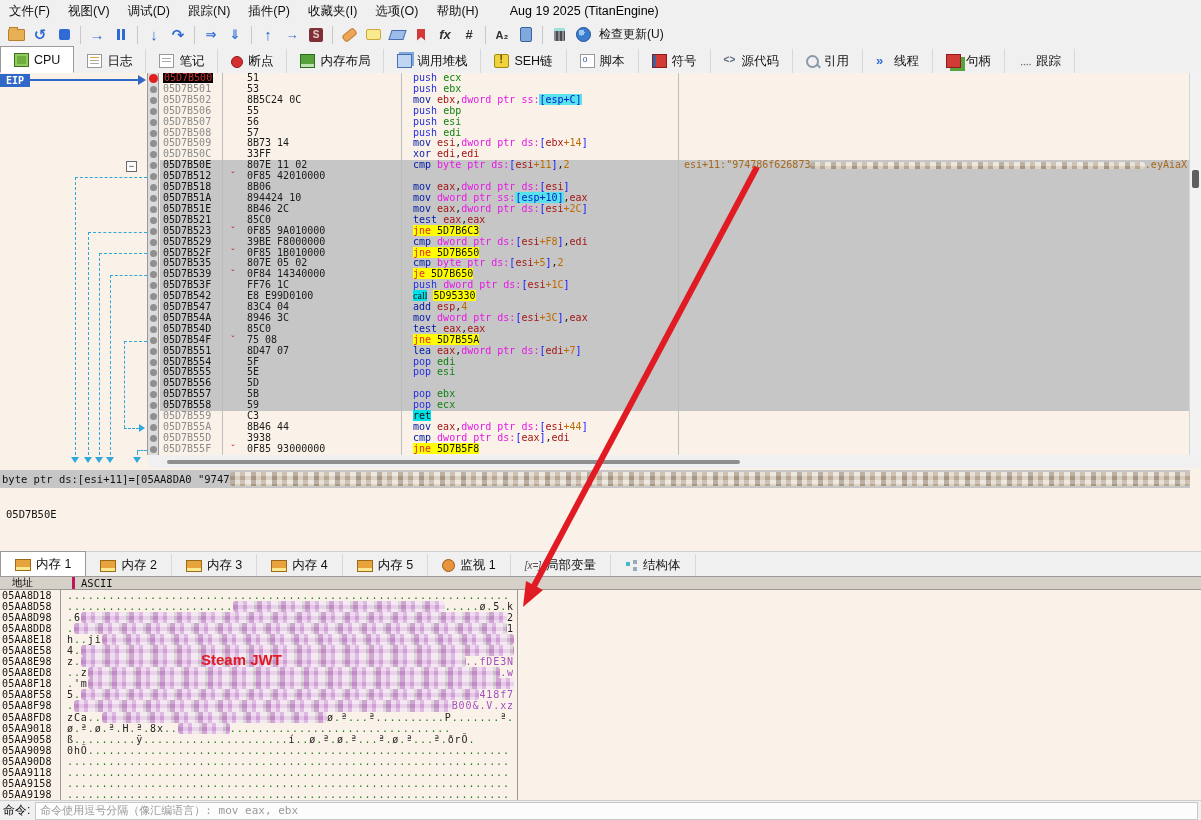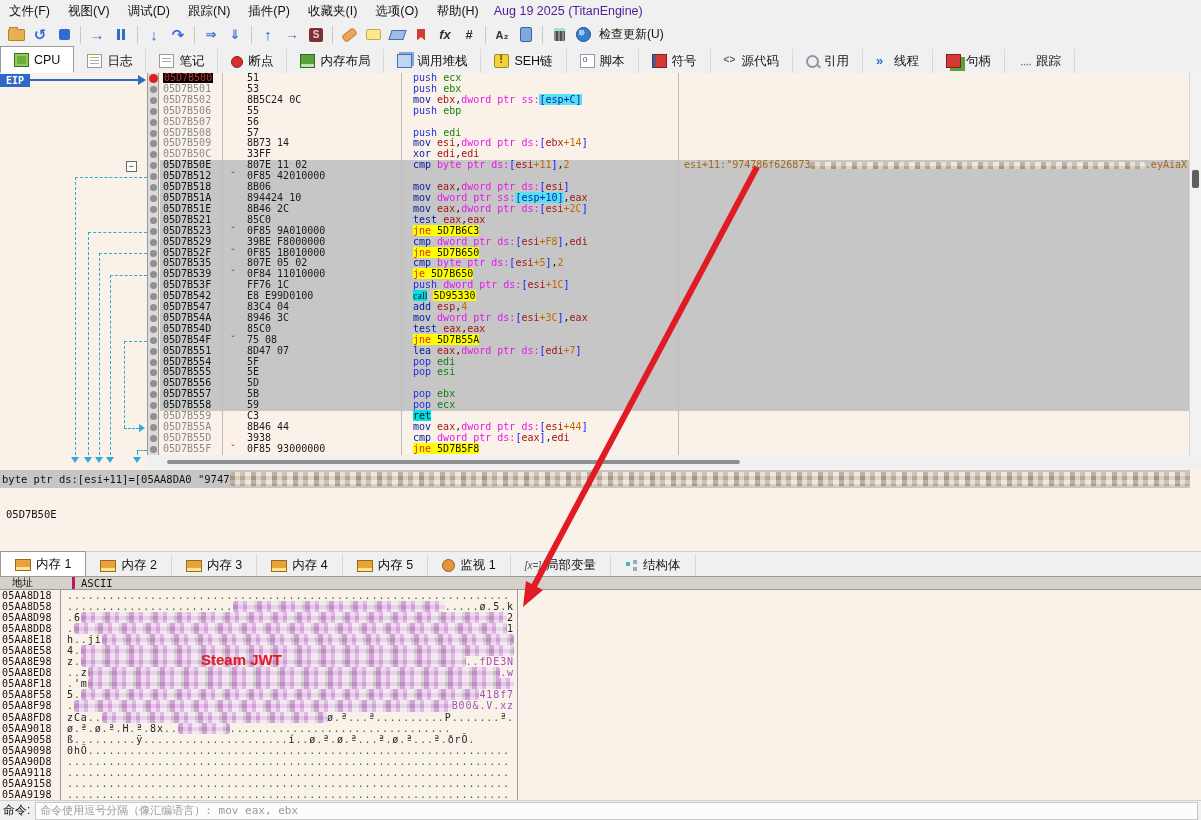--- a/index.html
+++ b/index.html
@@ -3,21 +3,21 @@
 <meta charset="utf-8">
 <style>
   html,body{margin:0;padding:0;}
   body{width:1201px;height:820px;position:relative;overflow:hidden;background:#F0F0F0;
        font-family:"Liberation Sans","DejaVu Sans",sans-serif;-webkit-font-smoothing:none;}
   .mono{font-family:"DejaVu Sans Mono","Liberation Mono",monospace;}
   
   .menubar{position:absolute;left:0;top:0;width:1201px;height:22px;background:#F0F0F0;
            display:flex;align-items:center;font-size:12.5px;color:#111;}
   .menu-item{padding:0 9px;height:22px;display:flex;align-items:center;cursor:default;}
-  .title-suffix{color:#4c1d95;margin-left:6px;}
+  .title-suffix{color:#000000;margin-left:22px;}
   
   .toolbar{position:absolute;left:0;top:22px;width:1201px;height:25px;background:#F0F0F0;
            display:flex;align-items:center;padding-left:4px;box-sizing:border-box;font-size:12px;}
   .tbtn{width:22px;height:22px;display:flex;align-items:center;justify-content:center;margin:0 1px;}
   .tsep{width:1px;height:18px;background:#c9c9c9;margin:0 4px;}
   .g-blue{color:#2E6BD4;font-weight:bold;font-size:15px;}
   .g-blue2{color:#2E6BD4;font-weight:bold;font-size:13px;}
   .folder{width:15px;height:10px;background:#E8B055;border:1px solid #B9802C;border-radius:1px;position:relative;}
   .folder:before{content:"";position:absolute;left:0;top:-3px;width:7px;height:2px;background:#E8B055;border:1px solid #B9802C;border-bottom:none;}
   .stopsq{width:11px;height:11px;background:#2E6BD4;border-radius:2px;}
@@ -292,35 +292,35 @@
     </div>
   </div>
 
 <div class="disasm">
   <div class="gutstrip"></div>
   <div id="disasm-rows">
       <div class="drow mono eip"><span class="c-jsp"></span><span class="c-gut"><span class="bpdot"></span></span><span class="c-addr"><span>05D7B500</span></span><span class="c-vm"></span><span class="c-bytes">51</span><span class="c-instr"><span class="tk-mnp">push</span><span class="tk-t"> </span><span class="tk-regg">ecx</span></span></div>
       <div class="drow mono"><span class="c-jsp"></span><span class="c-gut"><span class="bpdot"></span></span><span class="c-addr"><span>05D7B501</span></span><span class="c-vm"></span><span class="c-bytes">53</span><span class="c-instr"><span class="tk-mnp">push</span><span class="tk-t"> </span><span class="tk-regg">ebx</span></span></div>
       <div class="drow mono"><span class="c-jsp"></span><span class="c-gut"><span class="bpdot"></span></span><span class="c-addr"><span>05D7B502</span></span><span class="c-vm"></span><span class="c-bytes">8B5C24 0C</span><span class="c-instr"><span class="tk-mn">mov</span><span class="tk-t"> </span><span class="tk-reg">ebx</span><span class="tk-t">,</span><span class="tk-ptr">dword ptr ss:</span><span class="tk-stk">[esp+C]</span></span></div>
       <div class="drow mono"><span class="c-jsp"></span><span class="c-gut"><span class="bpdot"></span></span><span class="c-addr"><span>05D7B506</span></span><span class="c-vm"></span><span class="c-bytes">55</span><span class="c-instr"><span class="tk-mnp">push</span><span class="tk-t"> </span><span class="tk-regg">ebp</span></span></div>
-      <div class="drow mono"><span class="c-jsp"></span><span class="c-gut"><span class="bpdot"></span></span><span class="c-addr"><span>05D7B507</span></span><span class="c-vm"></span><span class="c-bytes">56</span></div>
+      <div class="drow mono"><span class="c-jsp"></span><span class="c-gut"><span class="bpdot"></span></span><span class="c-addr"><span>05D7B507</span></span><span class="c-vm"></span><span class="c-bytes">56</span><span class="c-instr"><span class="tk-mnp">push</span><span class="tk-t"> </span><span class="tk-regg">esi</span></span></div>
       <div class="drow mono"><span class="c-jsp"></span><span class="c-gut"><span class="bpdot"></span></span><span class="c-addr"><span>05D7B508</span></span><span class="c-vm"></span><span class="c-bytes">57</span><span class="c-instr"><span class="tk-mnp">push</span><span class="tk-t"> </span><span class="tk-regg">edi</span></span></div>
       <div class="drow mono"><span class="c-jsp"></span><span class="c-gut"><span class="bpdot"></span></span><span class="c-addr"><span>05D7B509</span></span><span class="c-vm"></span><span class="c-bytes">8B73 14</span><span class="c-instr"><span class="tk-mn">mov</span><span class="tk-t"> </span><span class="tk-reg">esi</span><span class="tk-t">,</span><span class="tk-ptr">dword ptr ds:</span><span class="tk-br">[</span><span class="tk-reg">ebx</span><span class="tk-num">+14</span><span class="tk-br">]</span></span></div>
       <div class="drow mono"><span class="c-jsp"></span><span class="c-gut"><span class="bpdot"></span></span><span class="c-addr"><span>05D7B50C</span></span><span class="c-vm"></span><span class="c-bytes">33FF</span><span class="c-instr"><span class="tk-mn">xor</span><span class="tk-t"> </span><span class="tk-reg">edi</span><span class="tk-t">,</span><span class="tk-reg">edi</span></span></div>
       <div class="drow mono sel"><span class="c-jsp"></span><span class="c-gut"><span class="bpdot"></span></span><span class="c-addr"><span>05D7B50E</span></span><span class="c-vm"></span><span class="c-bytes">807E 11 02</span><span class="c-instr"><span class="tk-mn">cmp</span><span class="tk-t"> </span><span class="tk-ptr">byte ptr ds:</span><span class="tk-br">[</span><span class="tk-reg">esi</span><span class="tk-num">+11</span><span class="tk-br">]</span><span class="tk-t">,</span><span class="tk-num">2</span></span><span class="dcomment mono"><span>esi+11:"974786f626873</span><span class="mg"></span><span>.eyAiaX</span></span></div>
       <div class="drow mono sel"><span class="c-jsp"></span><span class="c-gut"><span class="bpdot"></span></span><span class="c-addr"><span>05D7B512</span></span><span class="c-vm">ˇ</span><span class="c-bytes">0F85 42010000</span></div>
       <div class="drow mono sel"><span class="c-jsp"></span><span class="c-gut"><span class="bpdot"></span></span><span class="c-addr"><span>05D7B518</span></span><span class="c-vm"></span><span class="c-bytes">8B06</span><span class="c-instr"><span class="tk-mn">mov</span><span class="tk-t"> </span><span class="tk-reg">eax</span><span class="tk-t">,</span><span class="tk-ptr">dword ptr ds:</span><span class="tk-br">[</span><span class="tk-reg">esi</span><span class="tk-br">]</span></span></div>
       <div class="drow mono sel"><span class="c-jsp"></span><span class="c-gut"><span class="bpdot"></span></span><span class="c-addr"><span>05D7B51A</span></span><span class="c-vm"></span><span class="c-bytes">894424 10</span><span class="c-instr"><span class="tk-mn">mov</span><span class="tk-t"> </span><span class="tk-ptr">dword ptr ss:</span><span class="tk-stk">[esp+10]</span><span class="tk-t">,</span><span class="tk-reg">eax</span></span></div>
       <div class="drow mono sel"><span class="c-jsp"></span><span class="c-gut"><span class="bpdot"></span></span><span class="c-addr"><span>05D7B51E</span></span><span class="c-vm"></span><span class="c-bytes">8B46 2C</span><span class="c-instr"><span class="tk-mn">mov</span><span class="tk-t"> </span><span class="tk-reg">eax</span><span class="tk-t">,</span><span class="tk-ptr">dword ptr ds:</span><span class="tk-br">[</span><span class="tk-reg">esi</span><span class="tk-num">+2C</span><span class="tk-br">]</span></span></div>
       <div class="drow mono sel"><span class="c-jsp"></span><span class="c-gut"><span class="bpdot"></span></span><span class="c-addr"><span>05D7B521</span></span><span class="c-vm"></span><span class="c-bytes">85C0</span><span class="c-instr"><span class="tk-mn">test</span><span class="tk-t"> </span><span class="tk-reg">eax</span><span class="tk-t">,</span><span class="tk-reg">eax</span></span></div>
       <div class="drow mono sel"><span class="c-jsp"></span><span class="c-gut"><span class="bpdot"></span></span><span class="c-addr"><span>05D7B523</span></span><span class="c-vm">ˇ</span><span class="c-bytes">0F85 9A010000</span><span class="c-instr"><span class="tk-jcc">jne</span><span class="tk-yt"> </span><span class="tk-tgt">5D7B6C3</span></span></div>
       <div class="drow mono sel"><span class="c-jsp"></span><span class="c-gut"><span class="bpdot"></span></span><span class="c-addr"><span>05D7B529</span></span><span class="c-vm"></span><span class="c-bytes">39BE F8000000</span><span class="c-instr"><span class="tk-mn">cmp</span><span class="tk-t"> </span><span class="tk-ptr">dword ptr ds:</span><span class="tk-br">[</span><span class="tk-reg">esi</span><span class="tk-num">+F8</span><span class="tk-br">]</span><span class="tk-t">,</span><span class="tk-reg">edi</span></span></div>
       <div class="drow mono sel"><span class="c-jsp"></span><span class="c-gut"><span class="bpdot"></span></span><span class="c-addr"><span>05D7B52F</span></span><span class="c-vm">ˇ</span><span class="c-bytes">0F85 1B010000</span><span class="c-instr"><span class="tk-jcc">jne</span><span class="tk-yt"> </span><span class="tk-tgt">5D7B650</span></span></div>
       <div class="drow mono sel"><span class="c-jsp"></span><span class="c-gut"><span class="bpdot"></span></span><span class="c-addr"><span>05D7B535</span></span><span class="c-vm"></span><span class="c-bytes">807E 05 02</span><span class="c-instr"><span class="tk-mn">cmp</span><span class="tk-t"> </span><span class="tk-ptr">byte ptr ds:</span><span class="tk-br">[</span><span class="tk-reg">esi</span><span class="tk-num">+5</span><span class="tk-br">]</span><span class="tk-t">,</span><span class="tk-num">2</span></span></div>
-      <div class="drow mono sel"><span class="c-jsp"></span><span class="c-gut"><span class="bpdot"></span></span><span class="c-addr"><span>05D7B539</span></span><span class="c-vm">ˇ</span><span class="c-bytes">0F84 11010000</span><span class="c-instr"><span class="tk-jcc">je</span><span class="tk-yt"> </span><span class="tk-tgt">5D7B650</span></span></div>
+      <div class="drow mono sel"><span class="c-jsp"></span><span class="c-gut"><span class="bpdot"></span></span><span class="c-addr"><span>05D7B539</span></span><span class="c-vm">ˇ</span><span class="c-bytes">0F84 14340000</span><span class="c-instr"><span class="tk-jcc">je</span><span class="tk-yt"> </span><span class="tk-tgt">5D7B650</span></span></div>
       <div class="drow mono sel"><span class="c-jsp"></span><span class="c-gut"><span class="bpdot"></span></span><span class="c-addr"><span>05D7B53F</span></span><span class="c-vm"></span><span class="c-bytes">FF76 1C</span><span class="c-instr"><span class="tk-mnp">push</span><span class="tk-t"> </span><span class="tk-ptr">dword ptr ds:</span><span class="tk-br">[</span><span class="tk-reg">esi</span><span class="tk-num">+1C</span><span class="tk-br">]</span></span></div>
       <div class="drow mono sel"><span class="c-jsp"></span><span class="c-gut"><span class="bpdot"></span></span><span class="c-addr"><span>05D7B542</span></span><span class="c-vm"></span><span class="c-bytes">E8 E99D0100</span><span class="c-instr"><span class="tk-call">call</span><span class="tk-t"> </span><span class="tk-tgt">5D95330</span></span></div>
       <div class="drow mono sel"><span class="c-jsp"></span><span class="c-gut"><span class="bpdot"></span></span><span class="c-addr"><span>05D7B547</span></span><span class="c-vm"></span><span class="c-bytes">83C4 04</span><span class="c-instr"><span class="tk-mn">add</span><span class="tk-t"> </span><span class="tk-reg">esp</span><span class="tk-t">,</span><span class="tk-num">4</span></span></div>
       <div class="drow mono sel"><span class="c-jsp"></span><span class="c-gut"><span class="bpdot"></span></span><span class="c-addr"><span>05D7B54A</span></span><span class="c-vm"></span><span class="c-bytes">8946 3C</span><span class="c-instr"><span class="tk-mn">mov</span><span class="tk-t"> </span><span class="tk-ptr">dword ptr ds:</span><span class="tk-br">[</span><span class="tk-reg">esi</span><span class="tk-num">+3C</span><span class="tk-br">]</span><span class="tk-t">,</span><span class="tk-reg">eax</span></span></div>
       <div class="drow mono sel"><span class="c-jsp"></span><span class="c-gut"><span class="bpdot"></span></span><span class="c-addr"><span>05D7B54D</span></span><span class="c-vm"></span><span class="c-bytes">85C0</span><span class="c-instr"><span class="tk-mn">test</span><span class="tk-t"> </span><span class="tk-reg">eax</span><span class="tk-t">,</span><span class="tk-reg">eax</span></span></div>
       <div class="drow mono sel"><span class="c-jsp"></span><span class="c-gut"><span class="bpdot"></span></span><span class="c-addr"><span>05D7B54F</span></span><span class="c-vm">ˇ</span><span class="c-bytes">75 08</span><span class="c-instr"><span class="tk-jcc">jne</span><span class="tk-yt"> </span><span class="tk-tgt">5D7B55A</span></span></div>
       <div class="drow mono sel"><span class="c-jsp"></span><span class="c-gut"><span class="bpdot"></span></span><span class="c-addr"><span>05D7B551</span></span><span class="c-vm"></span><span class="c-bytes">8D47 07</span><span class="c-instr"><span class="tk-mn">lea</span><span class="tk-t"> </span><span class="tk-reg">eax</span><span class="tk-t">,</span><span class="tk-ptr">dword ptr ds:</span><span class="tk-br">[</span><span class="tk-reg">edi</span><span class="tk-num">+7</span><span class="tk-br">]</span></span></div>
       <div class="drow mono sel"><span class="c-jsp"></span><span class="c-gut"><span class="bpdot"></span></span><span class="c-addr"><span>05D7B554</span></span><span class="c-vm"></span><span class="c-bytes">5F</span><span class="c-instr"><span class="tk-mnp">pop</span><span class="tk-t"> </span><span class="tk-regg">edi</span></span></div>
       <div class="drow mono sel"><span class="c-jsp"></span><span class="c-gut"><span class="bpdot"></span></span><span class="c-addr"><span>05D7B555</span></span><span class="c-vm"></span><span class="c-bytes">5E</span><span class="c-instr"><span class="tk-mnp">pop</span><span class="tk-t"> </span><span class="tk-regg">esi</span></span></div>
       <div class="drow mono sel"><span class="c-jsp"></span><span class="c-gut"><span class="bpdot"></span></span><span class="c-addr"><span>05D7B556</span></span><span class="c-vm"></span><span class="c-bytes">5D</span></div>

